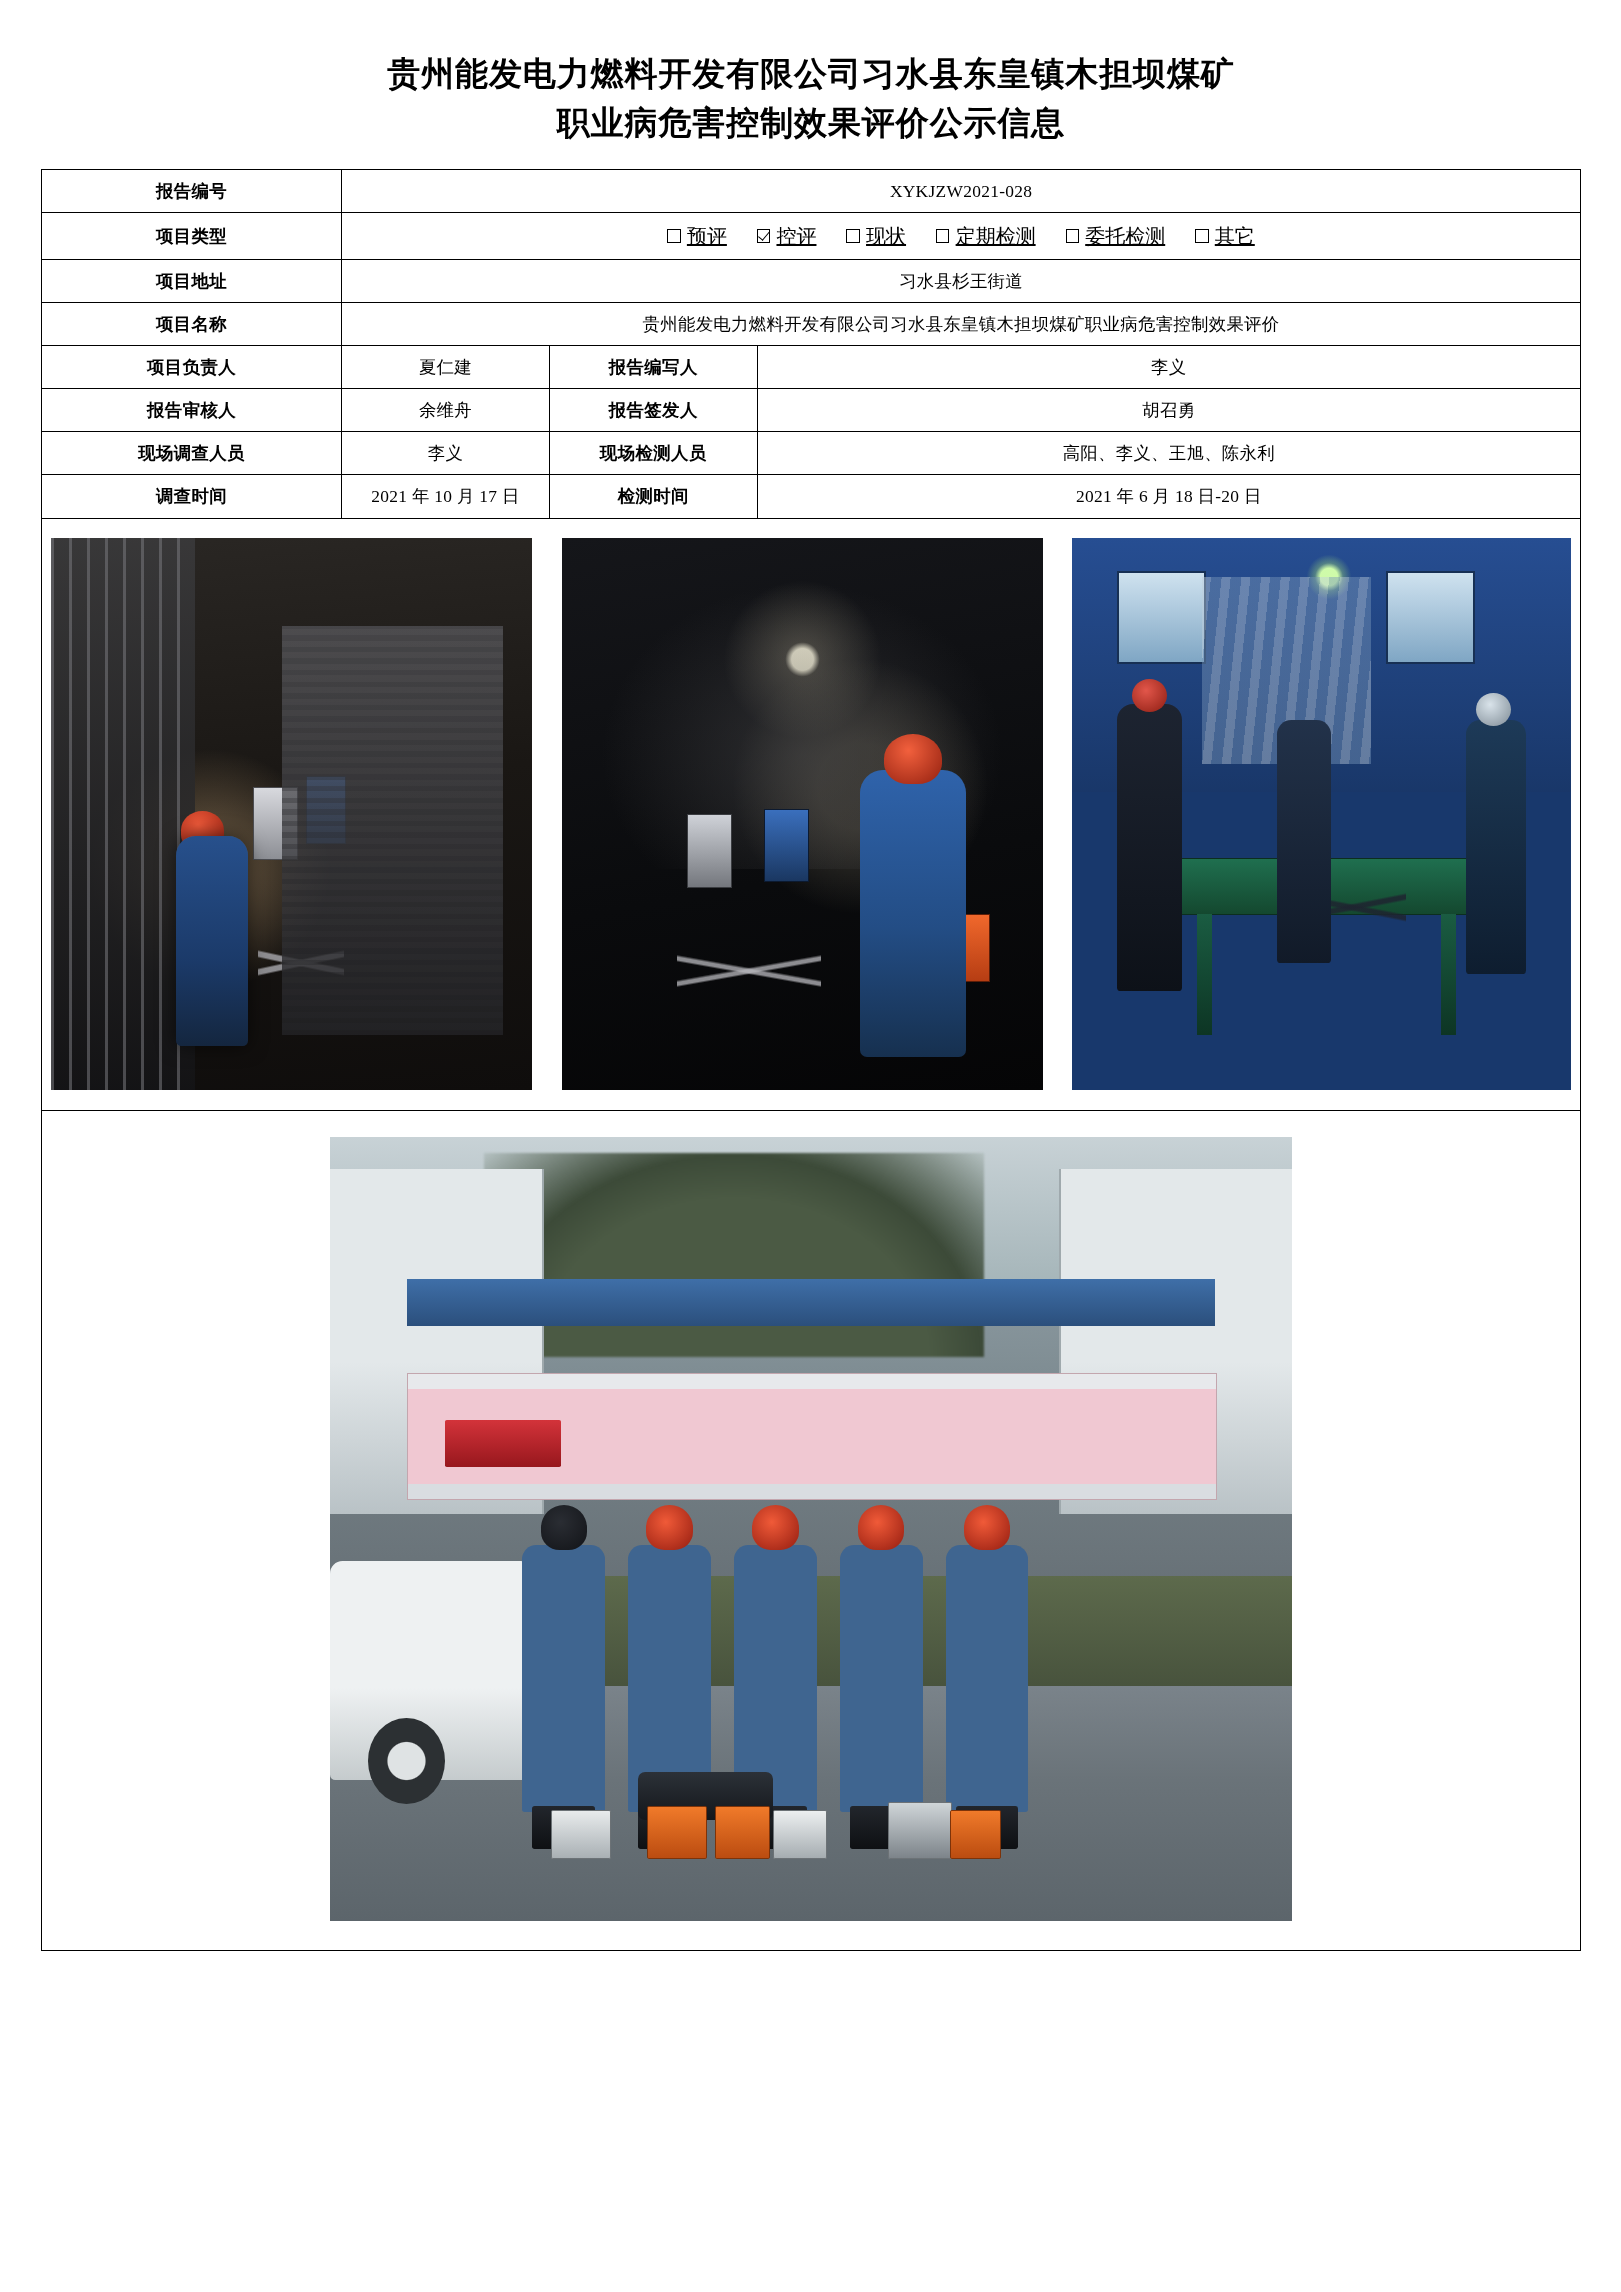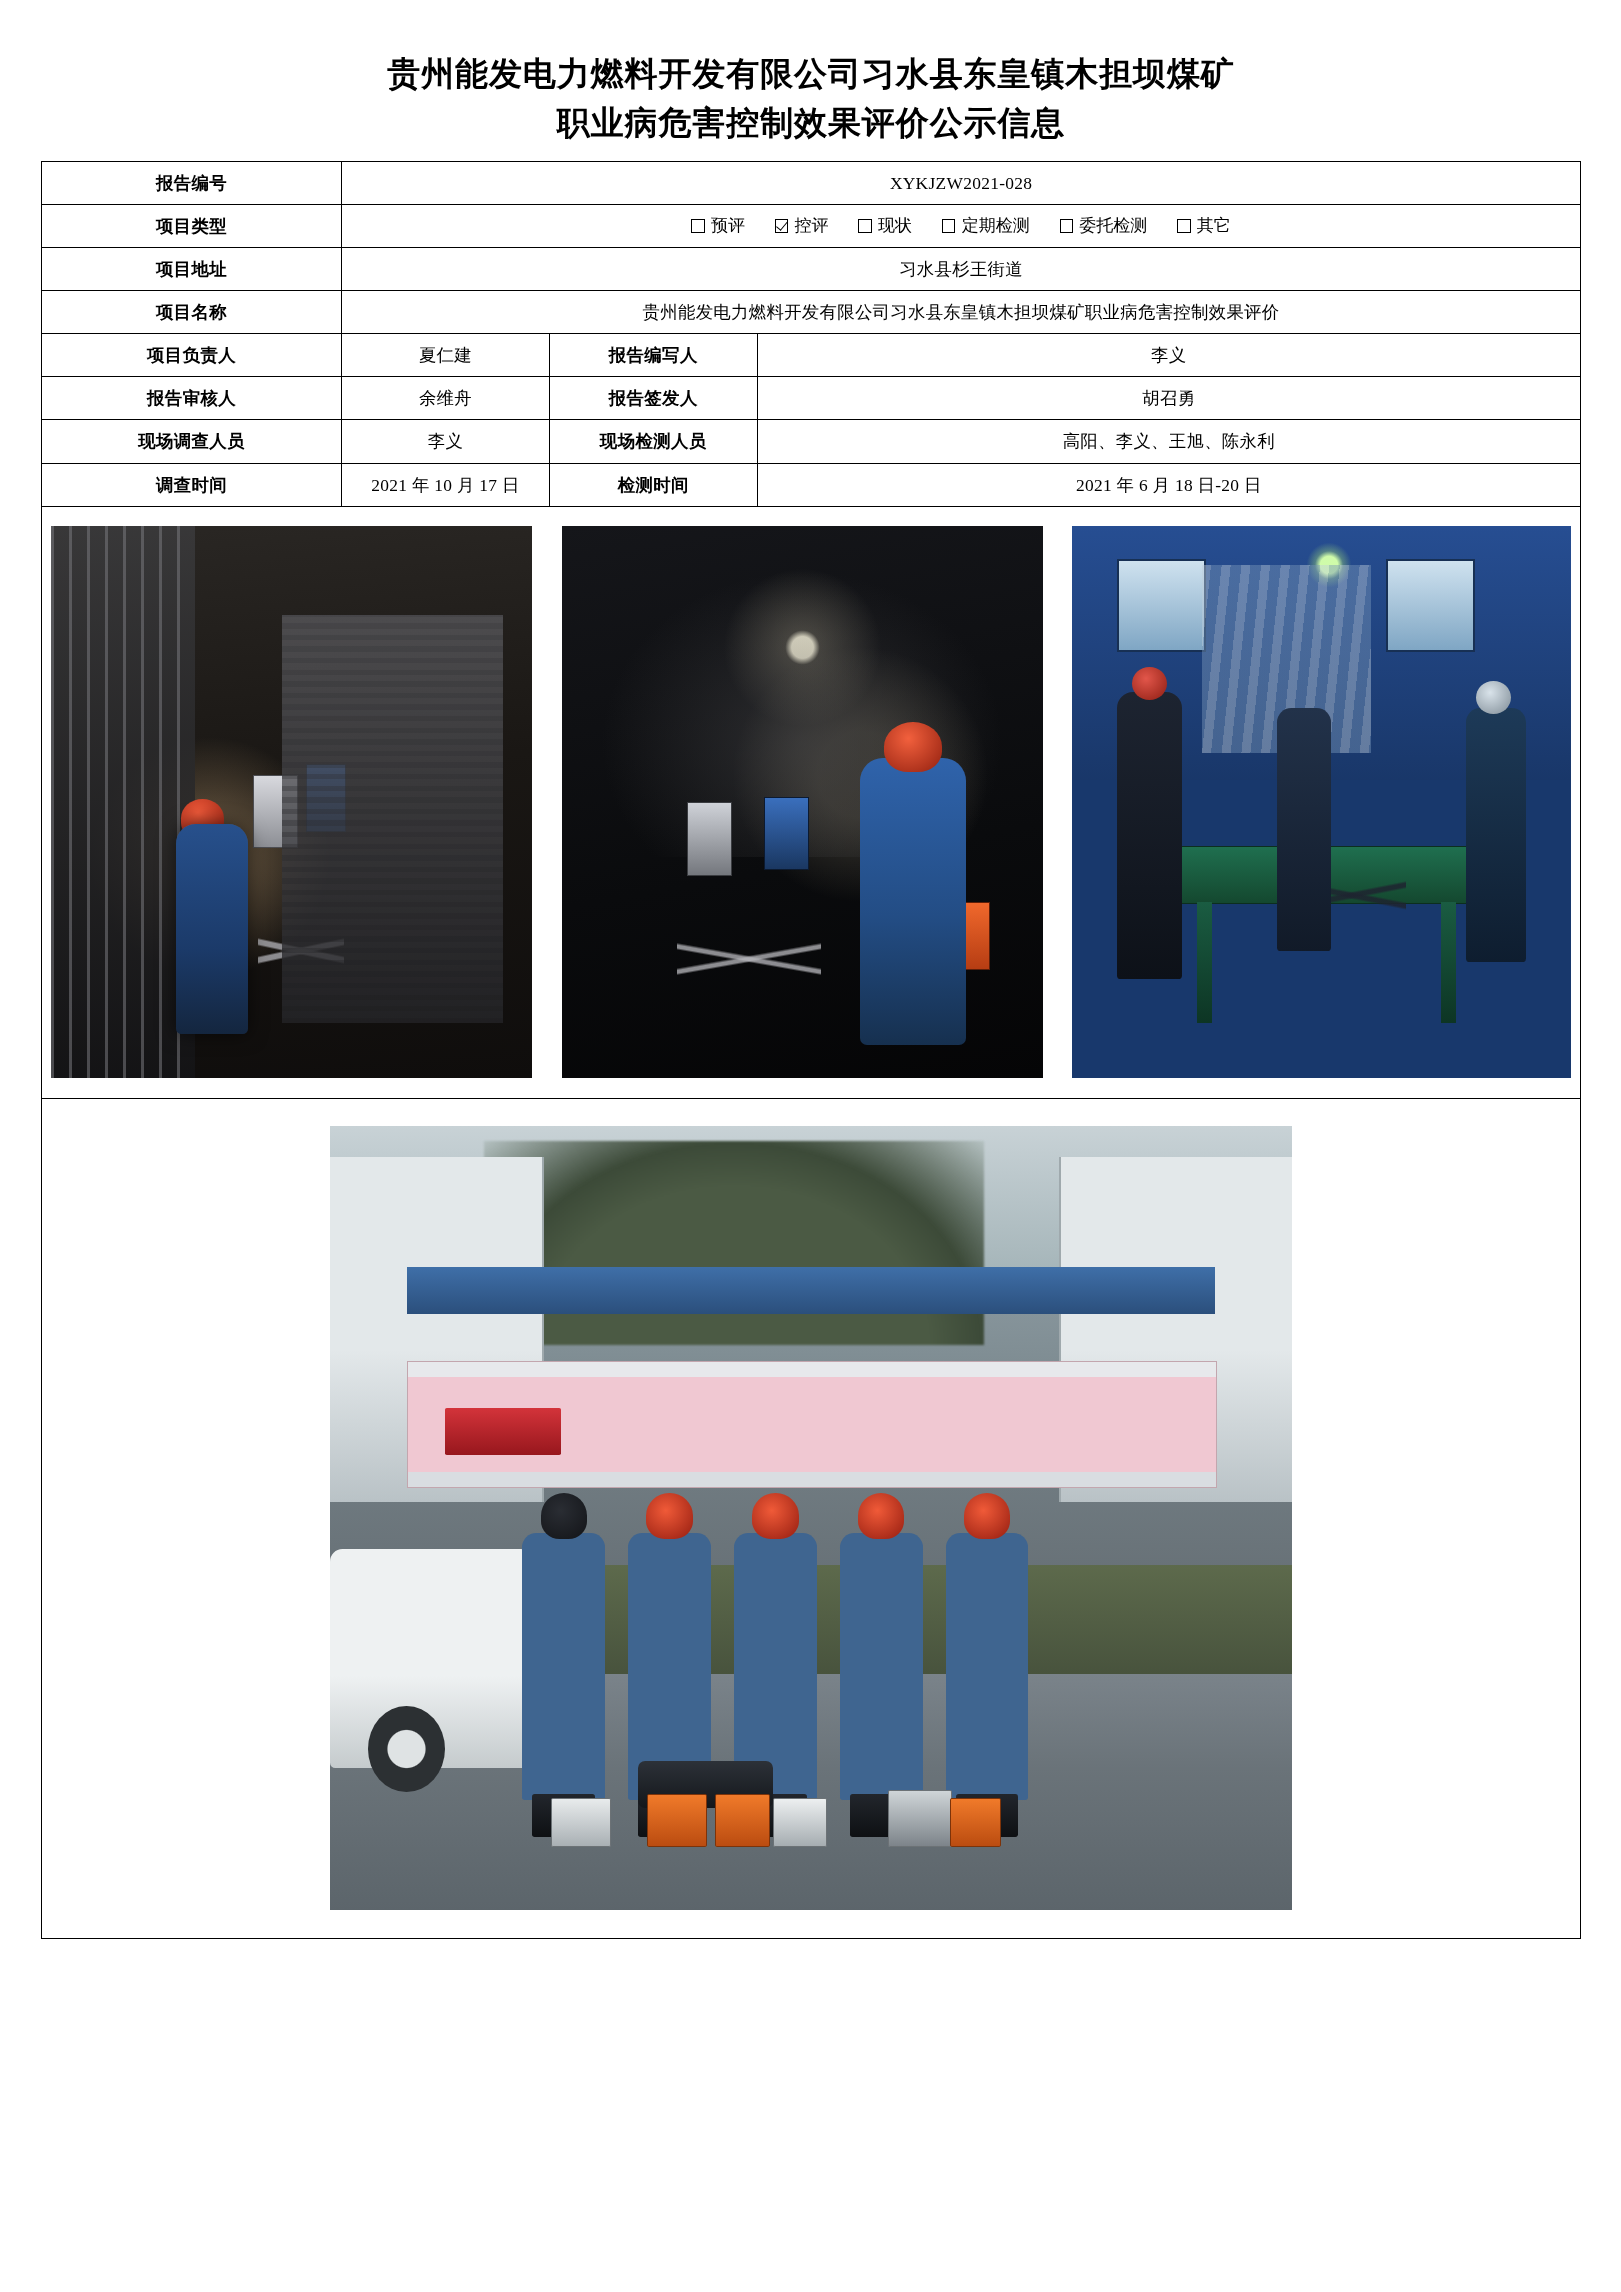--- a/index.html
+++ b/index.html
@@ -25,21 +25,21 @@
     letter-spacing: 0.9px;
     margin: 12.5px 0 7.1px 0;
   }
   .doc-title .line2 {
     display: block;
     font-family: Liberation Mono, monospace;
   }
   table.main {
     width: 100%;
     border-collapse: collapse;
-    margin-top: 10px;
+    margin-top: 18px;
     table-layout: fixed;
   }
   table.main td {
     border: 0.9px solid #000;
     padding: 8px 7.1px;
     font-size: 17.4px;
     text-align: center;
     vertical-align: middle;
     line-height: 1.5;
   }
@@ -48,21 +48,22 @@
     letter-spacing: 0.4px;
   }
   td.value {
     letter-spacing: 0.3px;
   }
   .checks {
     display: flex;
     justify-content: center;
     align-items: center;
     gap: 30px;
-    font-size: 17px;
+    font-size: 20px;
+    text-decoration: underline;
   }
   .check-item {
     display: inline-flex;
     align-items: center;
     gap: 6.2px;
     white-space: nowrap;
   }
   .box {
     display: inline-block;
     width: 13.4px;

